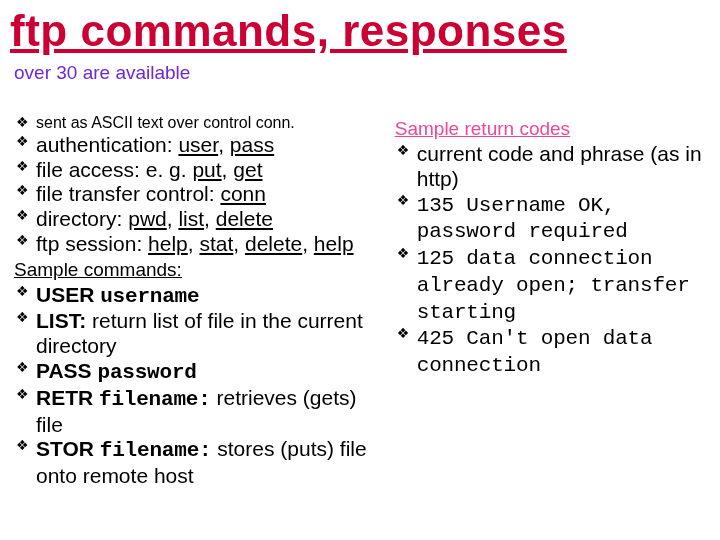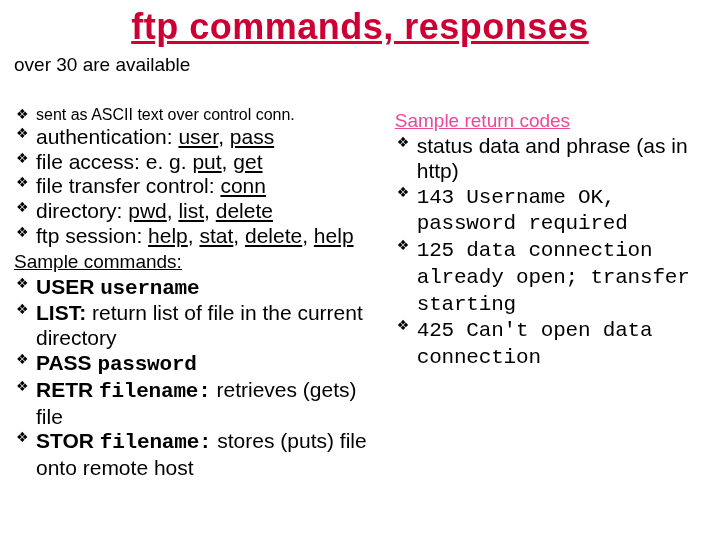--- a/index.html
+++ b/index.html
@@ -10,31 +10,31 @@
     background: #fff;
     font-family: "Comic Sans MS", "Comic Sans", cursive, sans-serif;
     color: #000;
     overflow: hidden;
   }
   .slide {
     padding: 4px 10px 10px 10px;
     box-sizing: border-box;
   }
   .title {
-    text-align: center;
-    font-size: 36px;
+    text-align: left;
+    font-size: 44px;
     font-weight: bold;
     text-decoration: underline;
     color: #cc0033;
     margin: 2px 0 6px 0;
     letter-spacing: 0.5px;
   }
   .subtitle {
     font-size: 19px;
-    color: #000000;
+    color: #6d28d9;
     margin: 0 0 14px 4px;
   }
   .columns {
     display: flex;
     flex-direction: row;
     align-items: flex-start;
     margin-top: 30px;
   }
   .col-left {
     width: 54%;
@@ -103,21 +103,21 @@
           <li><span class="b">LIST:</span> return list of file in the current directory</li>
           <li><span class="b">PASS</span> <span class="b mono">password</span></li>
           <li><span class="b">RETR</span> <span class="b mono">filename:</span> retrieves (gets) file</li>
           <li><span class="b">STOR</span> <span class="b mono">filename:</span> stores (puts) file onto remote host</li>
         </ul>
     </div>
 
     <div class="col-right">
       <div class="section-head red">Sample return codes</div>
       <ul class="bullets" id="right-list">
-          <li>status data and phrase (as in http)</li>
-          <li><span class="mono">143 Username OK, password required</span></li>
+          <li>current code and phrase (as in http)</li>
+          <li><span class="mono">135 Username OK, password required</span></li>
           <li><span class="mono">125 data connection already open; transfer starting</span></li>
           <li><span class="mono">425 Can't open data connection</span></li>
         </ul>
     </div>
 
   </div>
 </div>
 
 </body></html>

